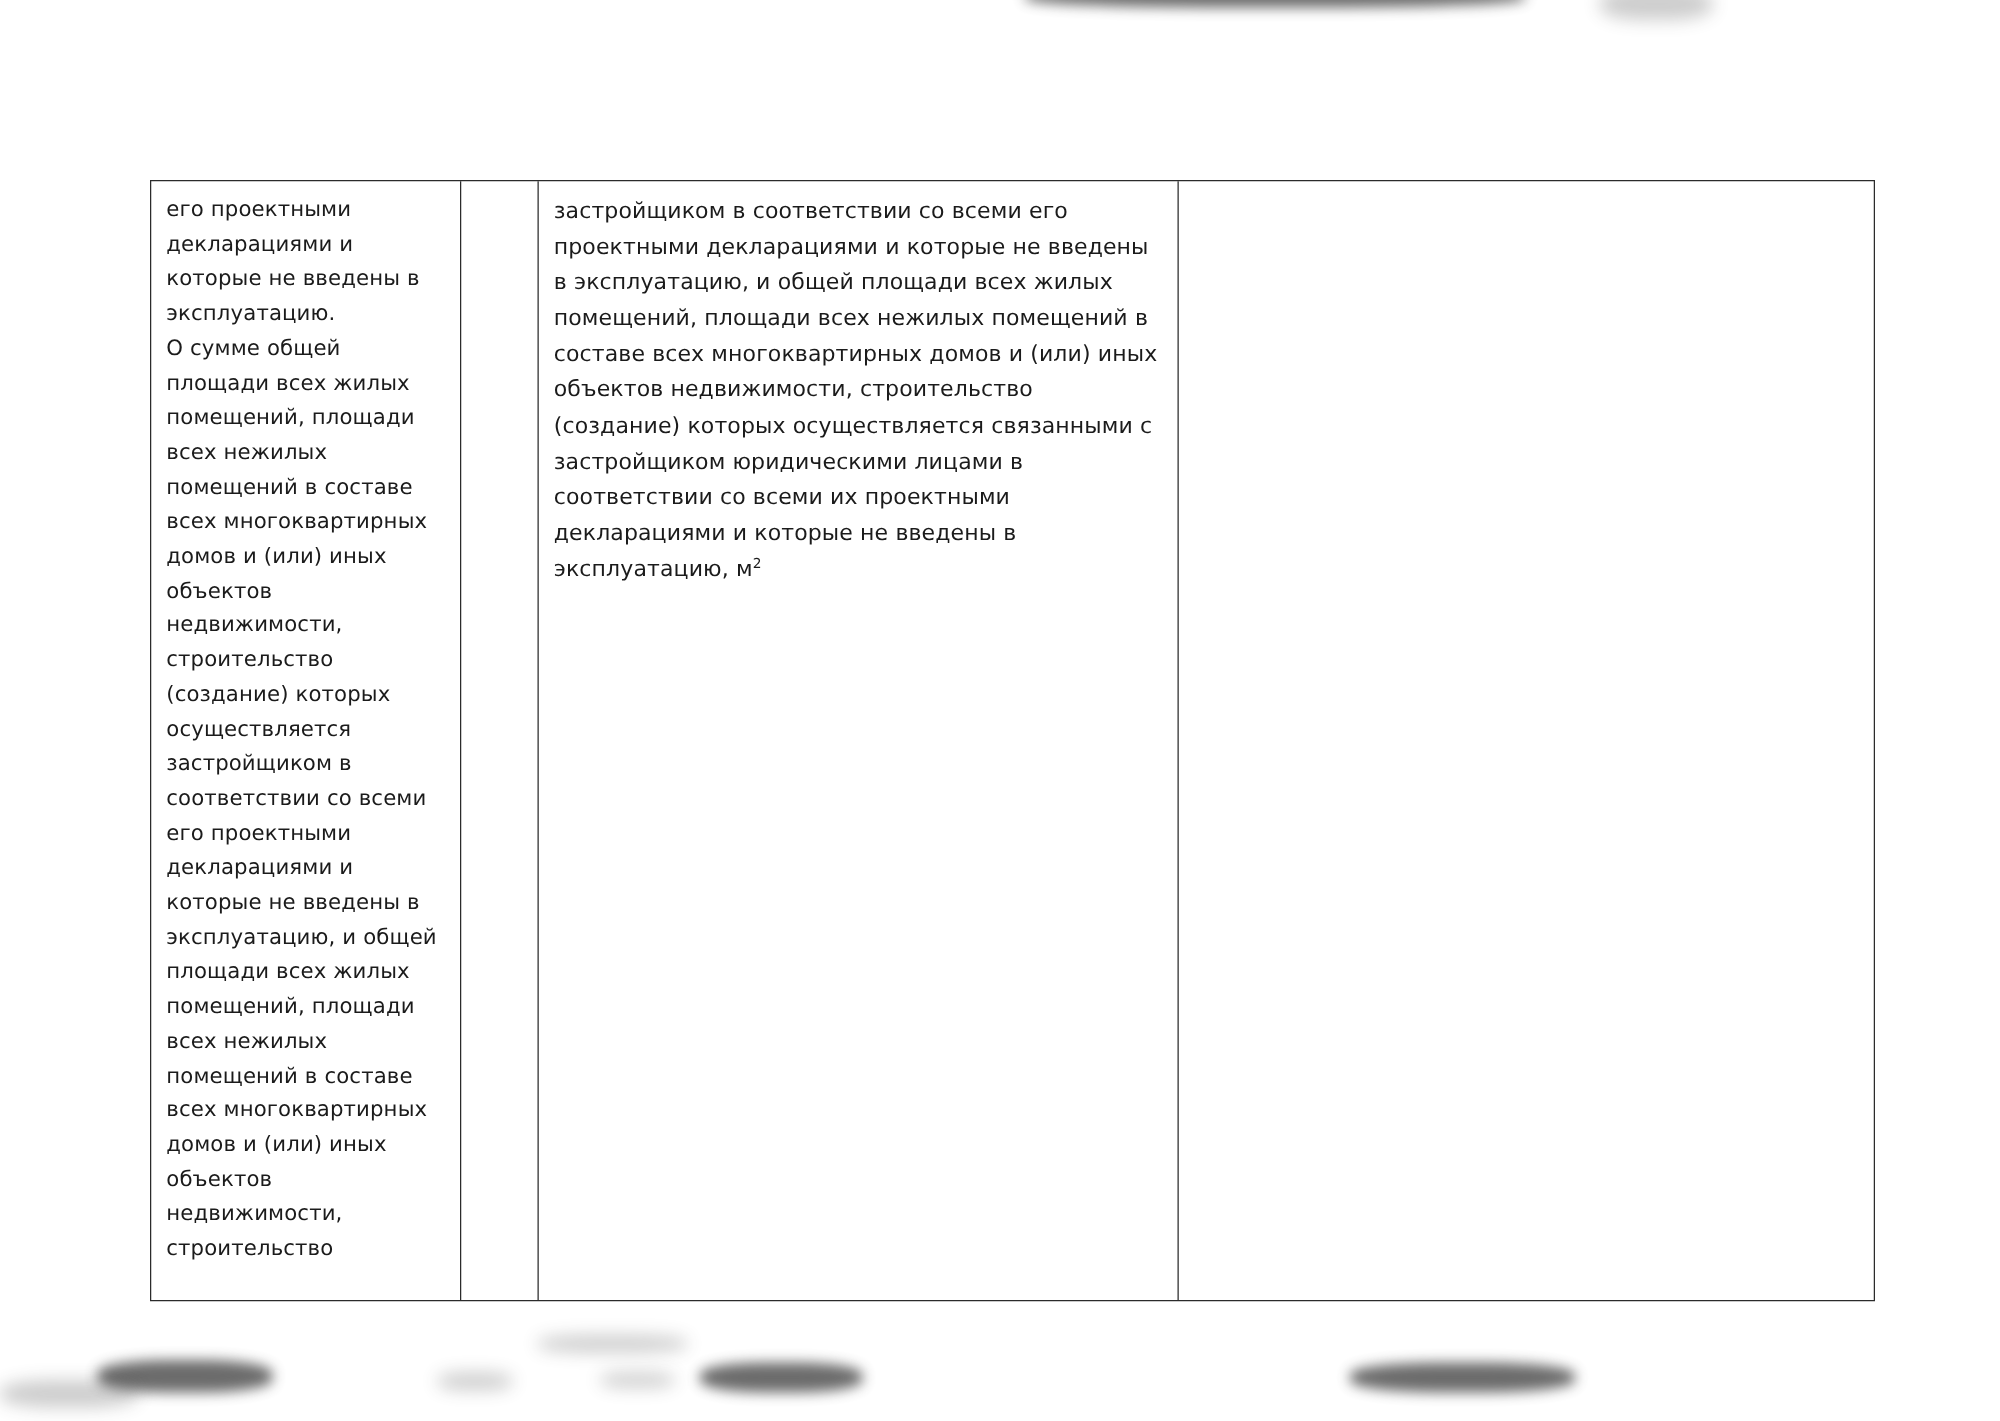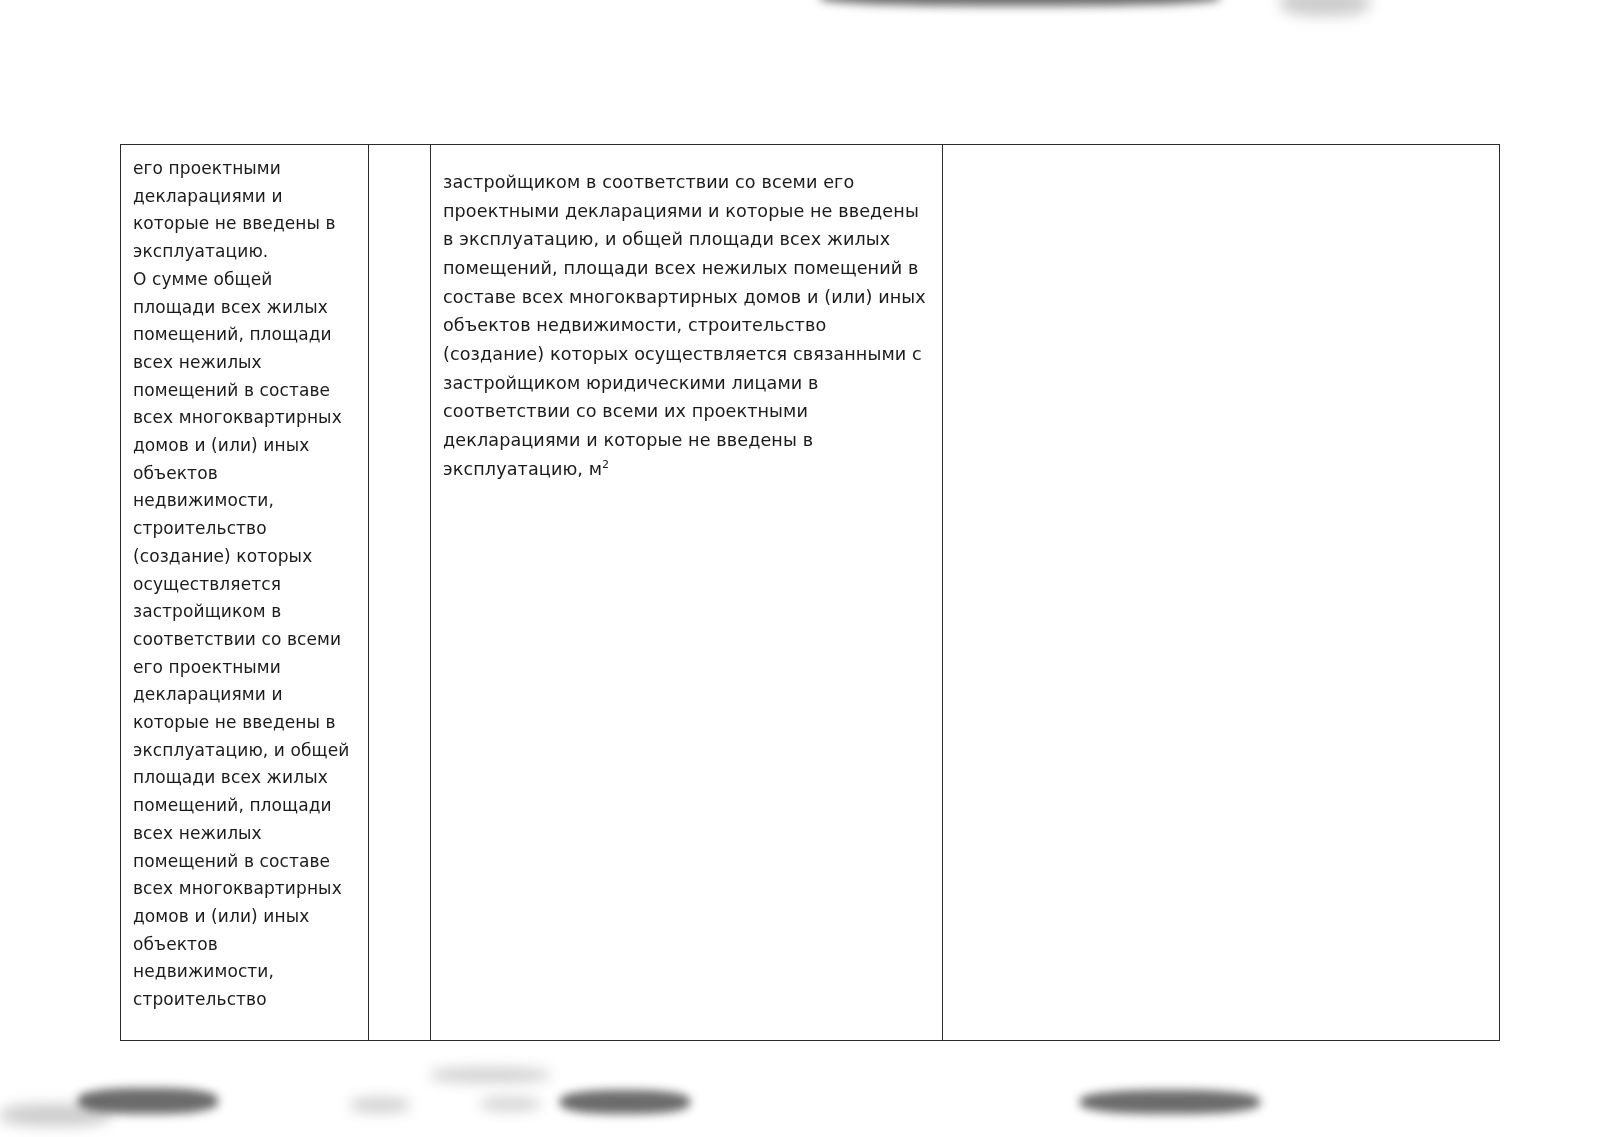--- a/index.html
+++ b/index.html
@@ -74,21 +74,20 @@
     white-space: pre-wrap;
     word-break: normal;
   }
   .cell-col1 .cell-text {
     font-size: 17px;
     line-height: 1.63;
   }
   .cell-col3 .cell-text {
     font-size: 17.6px;
     line-height: 1.63;
-    margin-top: 13px;
   }
   .sup {
     font-size: 11px;
     vertical-align: super;
     line-height: 0;
   }
 </style>
 </head>
 <body>
 

